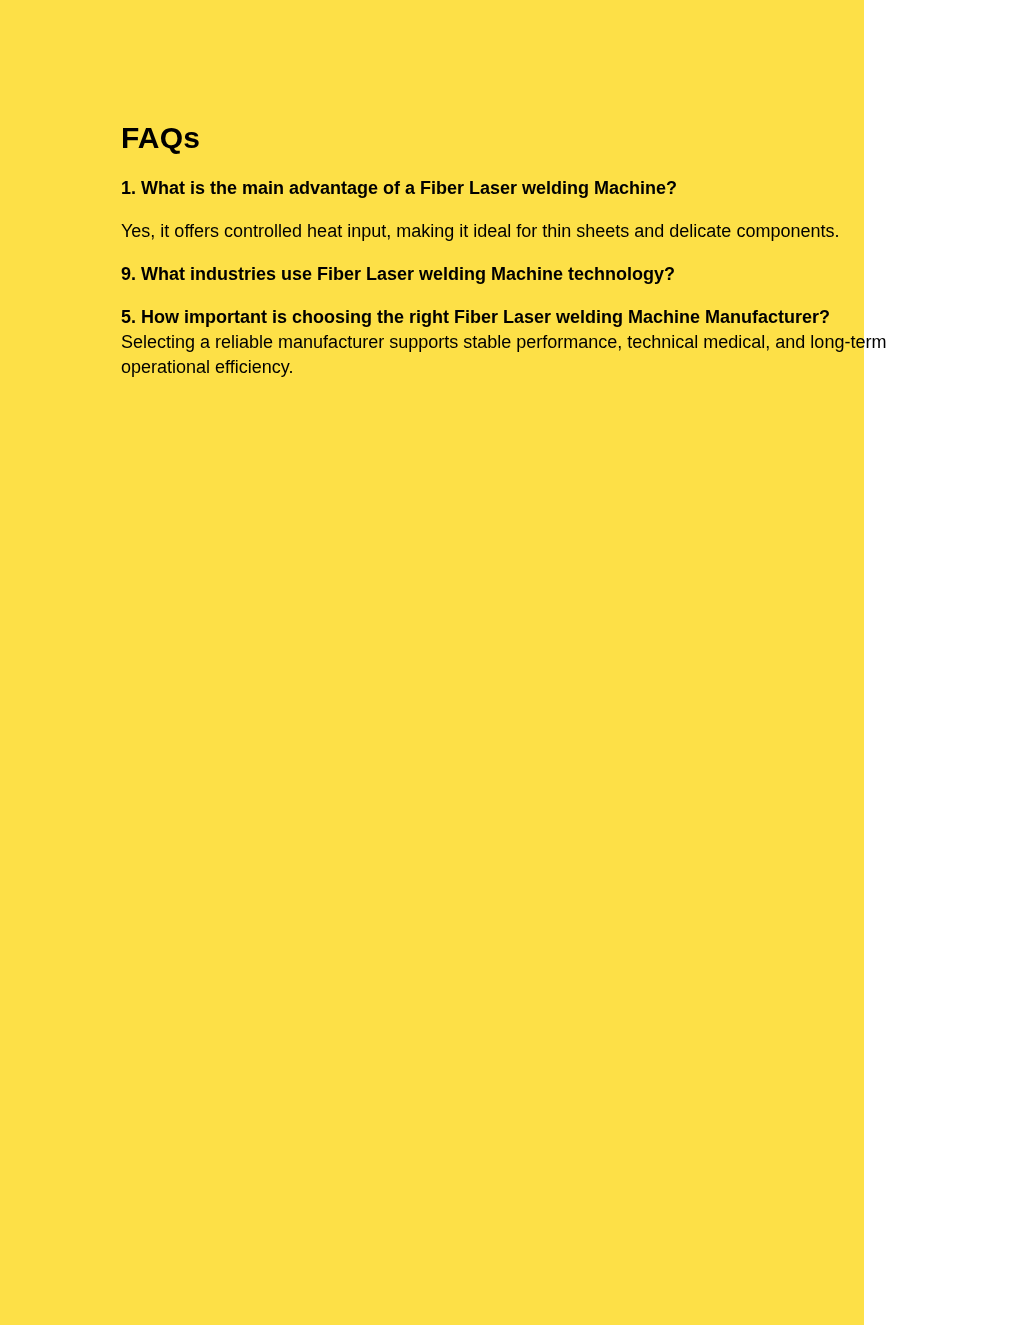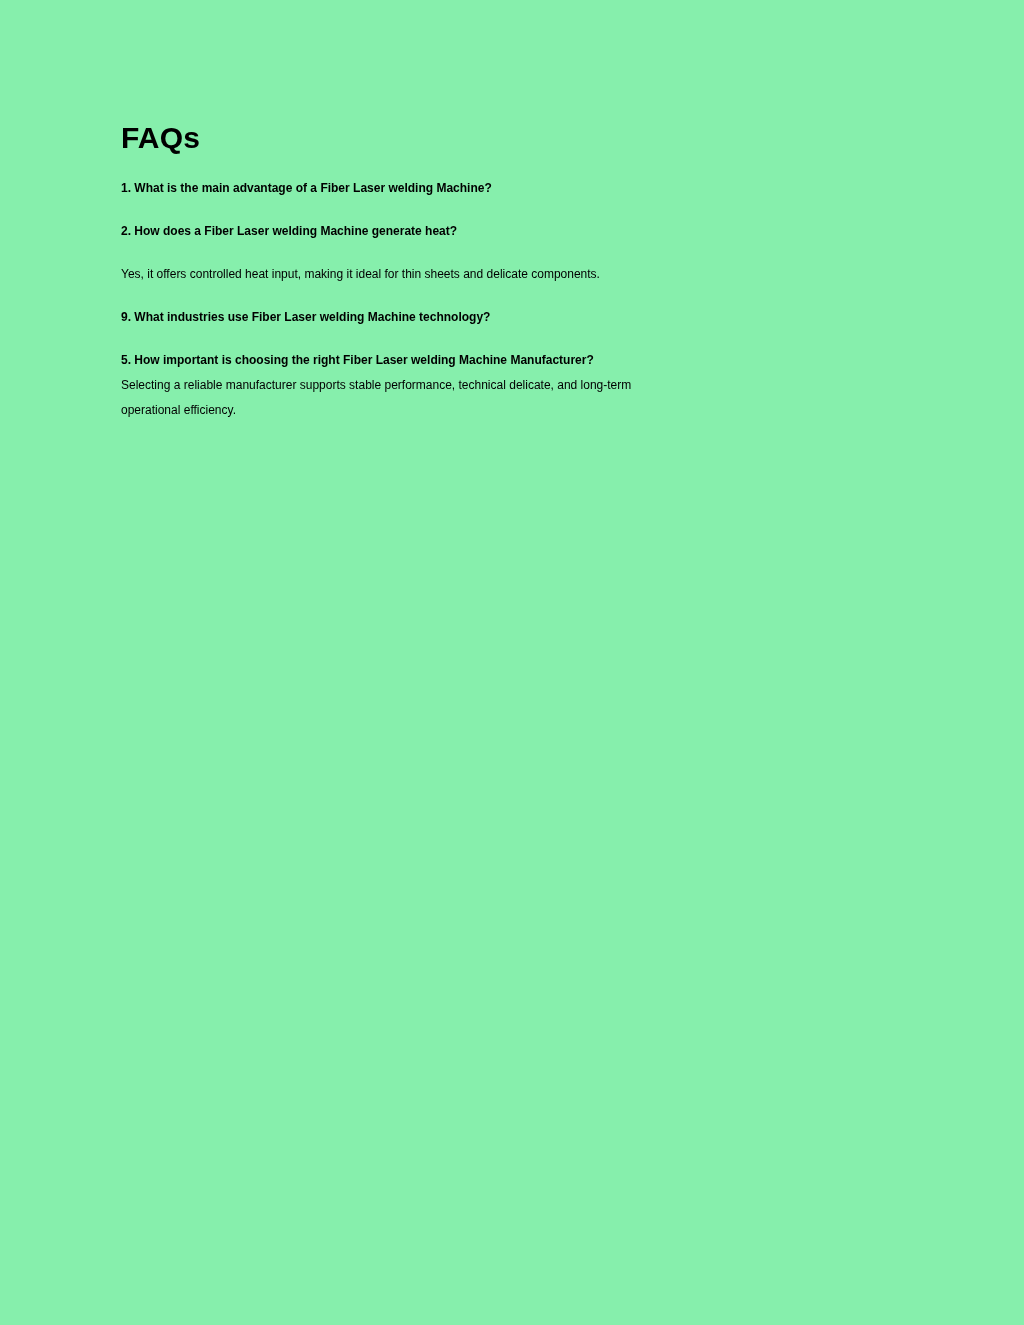--- a/index.html
+++ b/index.html
@@ -7,68 +7,67 @@
     padding: 0;
     background: #ffffff;
   }
   body {
     width: 1024px;
     height: 1325px;
     overflow: hidden;
   }
   .page {
     box-sizing: border-box;
-    width: 1024px;
+    width: 864px;
     height: 1325px;
     padding: 118px 80px 0 121px;
-    background: #86efac;
+    background: #fde047;
     color: #000000;
     font-family: "Liberation Sans", sans-serif;
   }
   .doc-title {
     font-size: 30px;
     line-height: 40px;
     font-weight: 700;
     margin: 0 0 18px 0;
     letter-spacing: 0.2px;
   }
   .qa-block {
     margin: 0 0 18px 0;
   }
   .qa-question,
   .qa-answer {
-    font-size: 12px;
+    font-size: 18px;
     line-height: 25px;
     margin: 0;
     white-space: pre;
   }
   .qa-question {
     font-weight: 700;
   }
 </style>
 </head>
 <body>
 
 <main class="page">
   <h1 class="doc-title">FAQs</h1>
 
   <section class="qa-block">
     <p class="qa-question">1. What is the main advantage of a Fiber Laser welding Machine?</p>
   </section>
 
   <section class="qa-block">
-    <p class="qa-question">2. How does a Fiber Laser welding Machine generate heat?</p>
   </section>
 
   <section class="qa-block">
     <p class="qa-answer">Yes, it offers controlled heat input, making it ideal for thin sheets and delicate components.</p>
   </section>
 
   <section class="qa-block">
     <p class="qa-question">9. What industries use Fiber Laser welding Machine technology?</p>
   </section>
 
   <section class="qa-block">
     <p class="qa-question">5. How important is choosing the right Fiber Laser welding Machine Manufacturer?</p>
-    <p class="qa-answer">Selecting a reliable manufacturer supports stable performance, technical delicate, and long-term
+    <p class="qa-answer">Selecting a reliable manufacturer supports stable performance, technical medical, and long-term
 operational efficiency.</p>
   </section>
 </main>
 
 </body></html>

